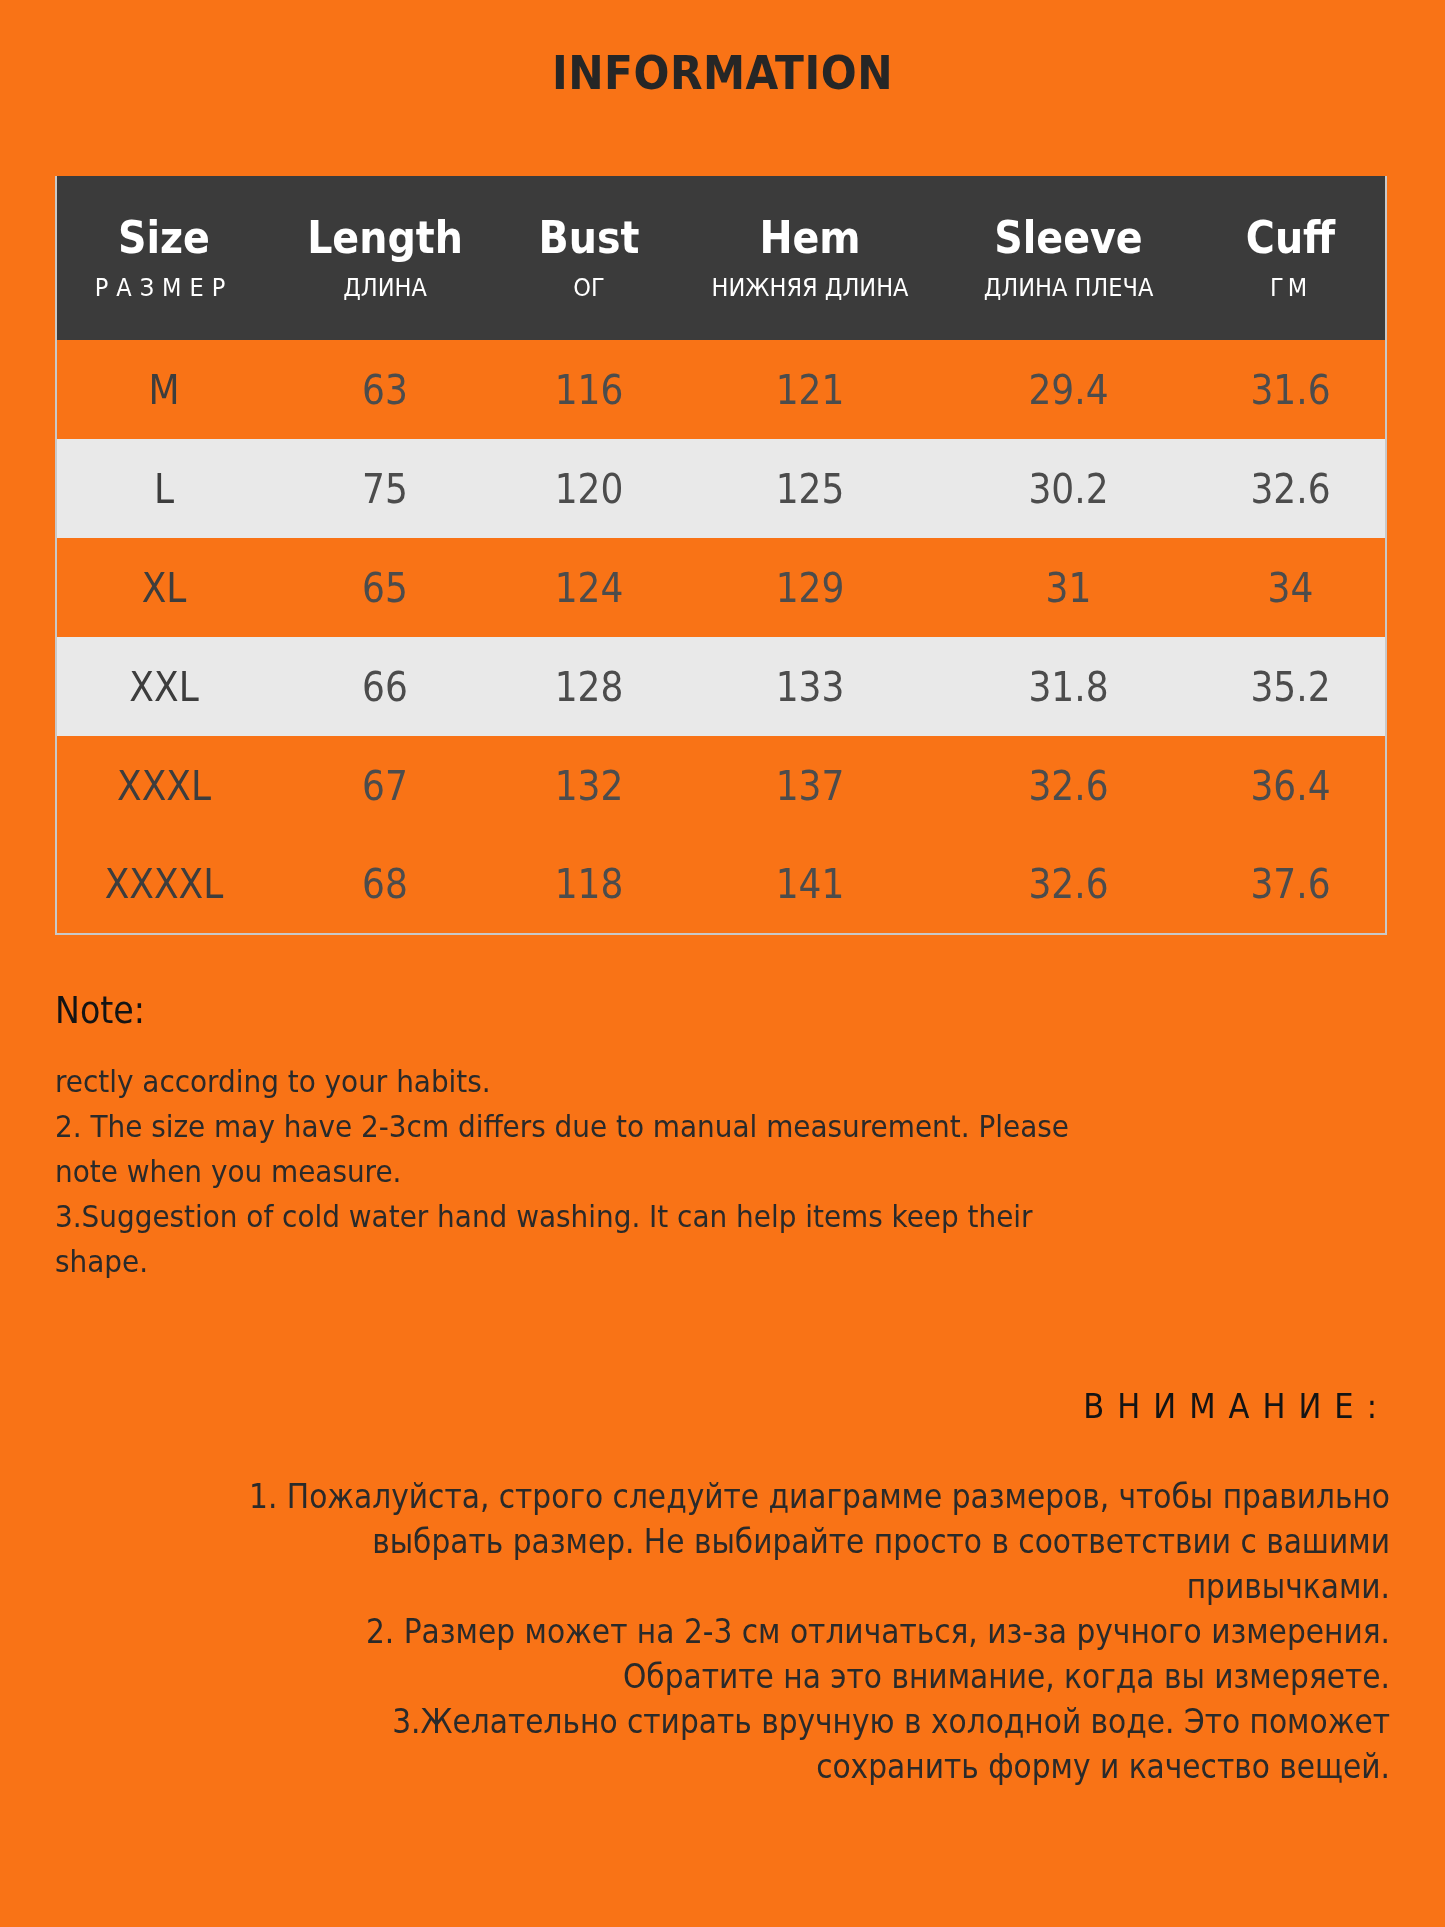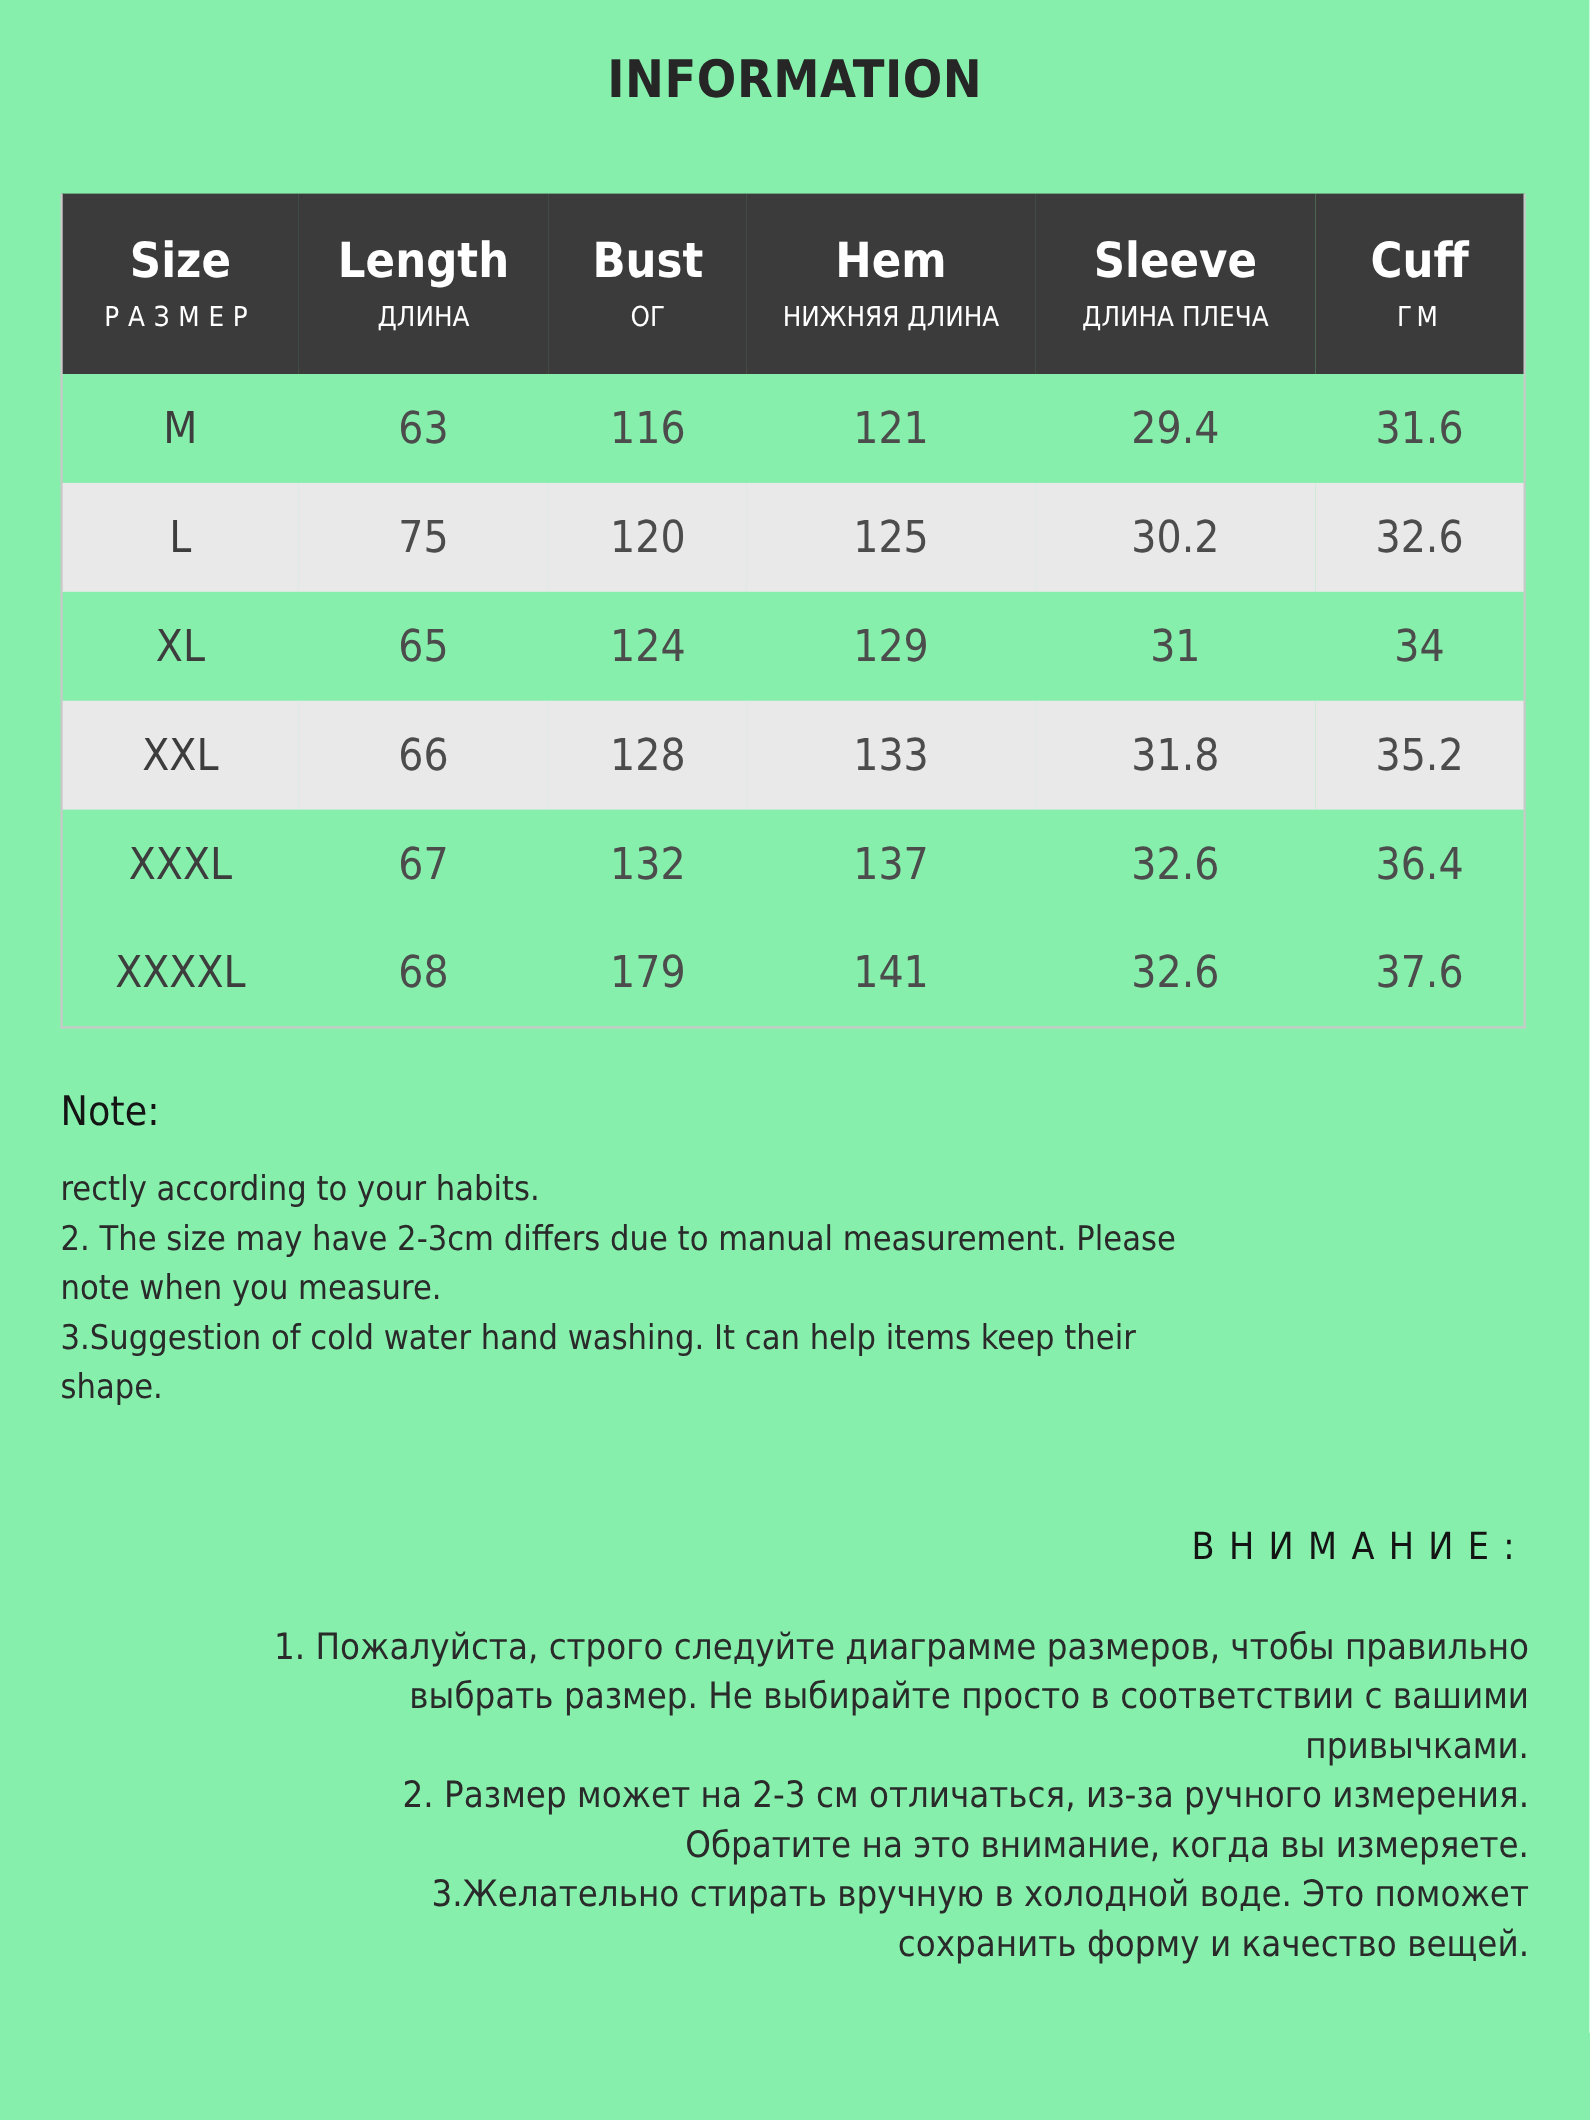--- a/index.html
+++ b/index.html
@@ -9,21 +9,21 @@
     height: 1927px;
     font-family: "DejaVu Sans", "Liberation Sans", sans-serif;
     font-stretch: condensed;
     color: var(--body-text, #2a2a2a);
   }
   .page {
     position: relative;
     width: 1445px;
     height: 1927px;
     overflow: hidden;
-    background: #86efac;
+    background: #f97316;
   }
   
   .page-title {
     margin: 0;
     padding-top: 44px;
     text-align: center;
     font-size: 47px;
     line-height: 58px;
     font-weight: bold;
     letter-spacing: 0.5px;
@@ -187,21 +187,21 @@
         <td>XXXL</td>
         <td>67</td>
         <td>132</td>
         <td>137</td>
         <td>32.6</td>
         <td>36.4</td>
       </tr>
       <tr>
         <td>XXXXL</td>
         <td>68</td>
-        <td>179</td>
+        <td>118</td>
         <td>141</td>
         <td>32.6</td>
         <td>37.6</td>
       </tr>
     </tbody>
   </table>
 
   <section class="note-section">
     <h2 class="note-heading">Note:</h2>
     <div class="note-lines">

